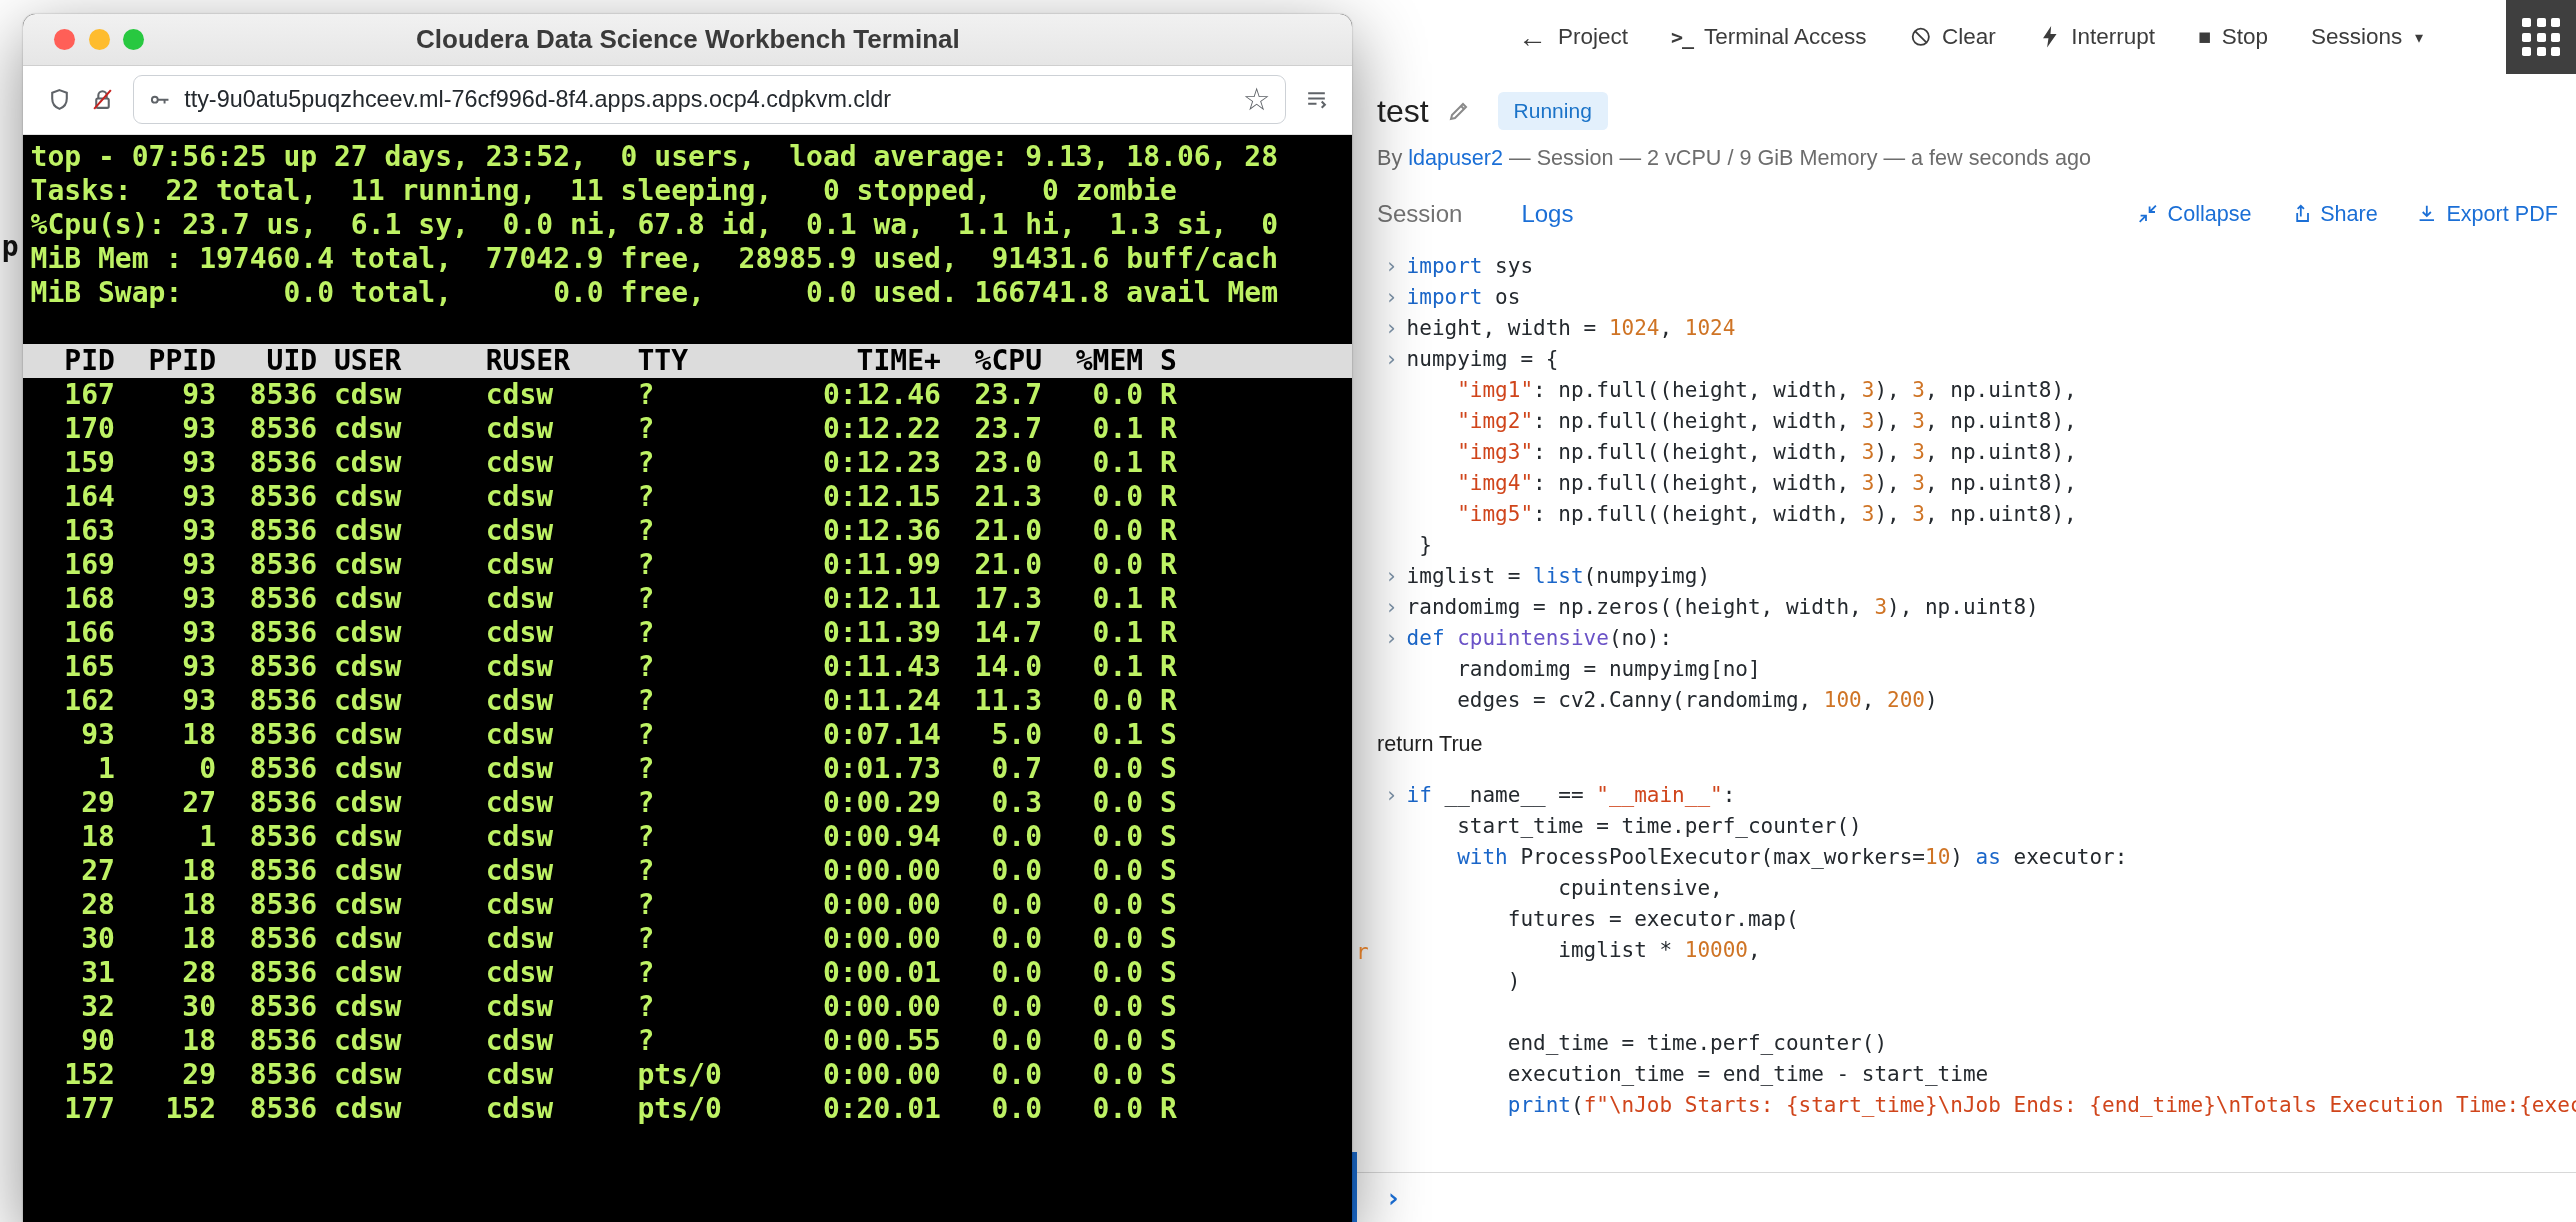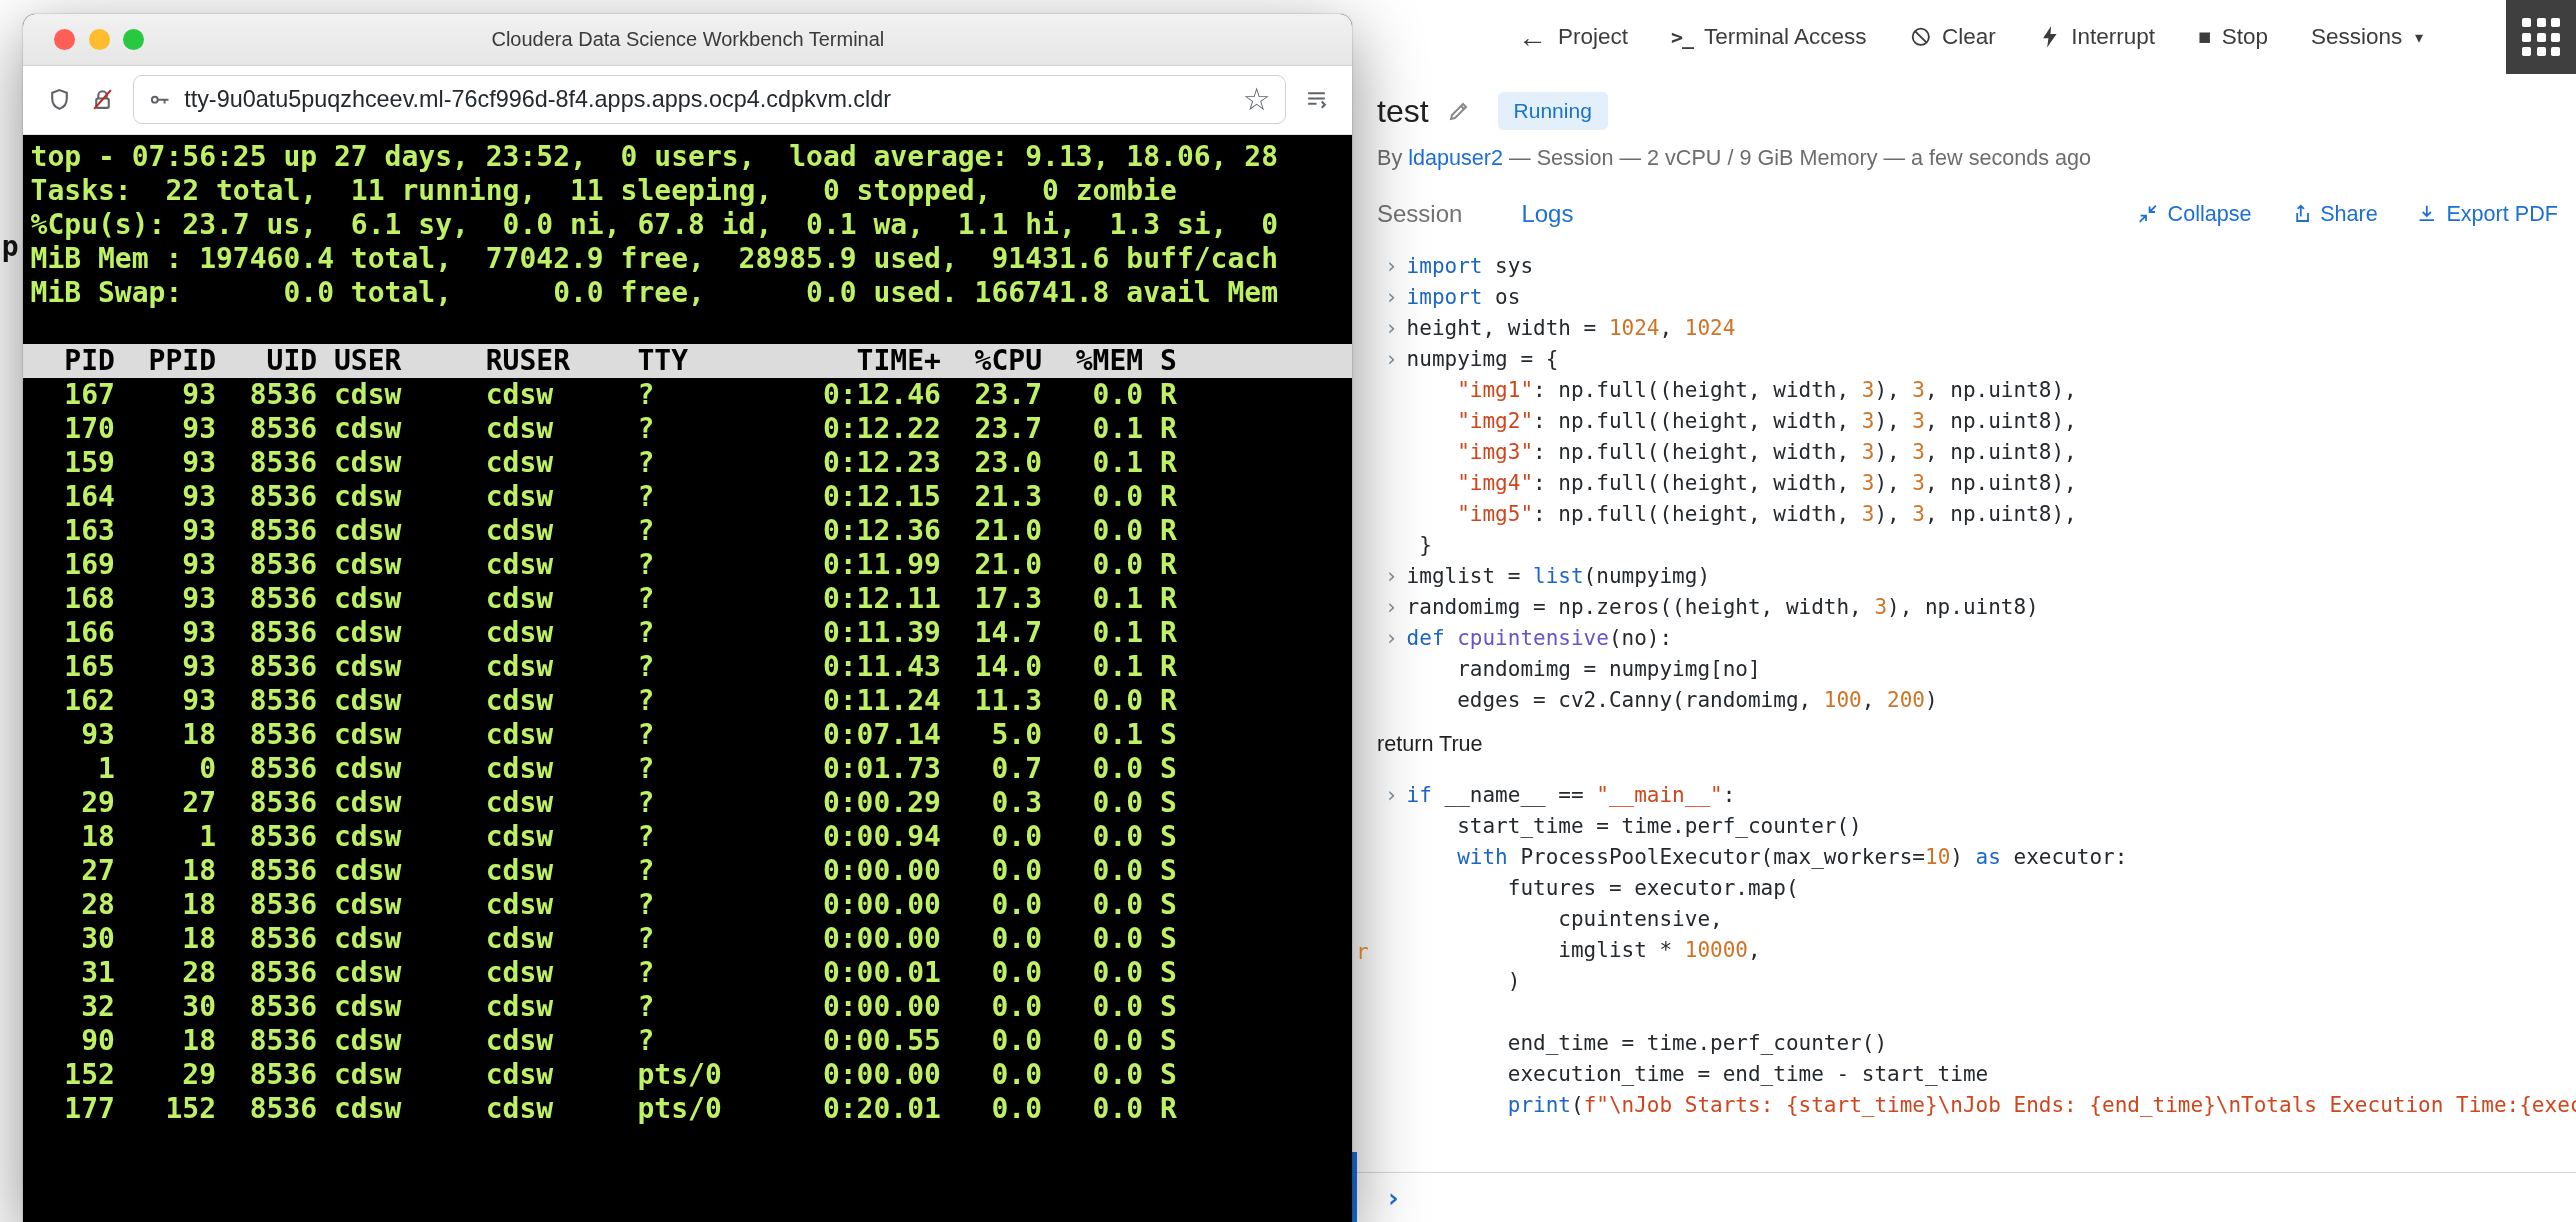--- a/index.html
+++ b/index.html
@@ -50,21 +50,21 @@
 
   
   .mac-window{position:absolute;left:23.4px;top:13.5px;width:1329px;height:1209px;border-radius:12.6px 12.6px 0 0;overflow:hidden;
     box-shadow:0 21.6px 72px rgba(0,0,0,.45),0 0 1.8px rgba(0,0,0,.35);background:#000;display:flex;flex-direction:column;z-index:5;}
   .titlebar{position:relative;height:52px;background:linear-gradient(#f1f1f1,#e6e6e6);border-bottom:0.9px solid #cfcfcf;display:flex;align-items:center;justify-content:center;flex:0 0 auto;}
   .lights{position:absolute;left:31px;top:0;height:100%;display:flex;align-items:center;gap:13.5px;}
   .light{width:21px;height:21px;border-radius:50%;cursor:pointer;}
   .light.red{background:#ff5f57;}
   .light.yellow{background:#febc2e;}
   .light.green{background:#28c840;}
-  .win-title{font-size:20px;font-weight:normal;color:#3a3a3a;}
+  .win-title{font-size:26px;font-weight:bold;color:#3a3a3a;}
   .urlbar{height:69px;background:#fff;border-bottom:0.9px solid #e2e2e2;display:flex;align-items:center;padding:0 23.4px;gap:18px;flex:0 0 auto;}
   .urlbar svg{flex:0 0 auto;}
   .url-pill{flex:1;height:49px;border:1.8px solid #cdd1d6;border-radius:9px;display:flex;align-items:center;padding:0 14.4px;gap:12.6px;background:#fff;}
   .url-text{flex:1;font-size:23.4px;color:#24292e;white-space:nowrap;overflow:hidden;}
   .star{font-size:31px;color:#5f6368;line-height:1;cursor:pointer;}
   .terminal{flex:1;background:#000;padding-top:5.4px;overflow:hidden;cursor:text;}
   .tline{white-space:pre;font-family:"DejaVu Sans Mono",monospace;font-weight:bold;font-size:28px;line-height:34px;color:#bef264;padding-left:7.2px;}
   .thead{background:#dcdcdc;color:#000;}
 
   .stray{position:absolute;z-index:6;}
@@ -179,22 +179,22 @@
         <div class="code-line"><span class="chev">›</span><span class="cbody"><span class="tok-t">randomimg = np.zeros((height, width, </span><span class="tok-n">3</span><span class="tok-t">), np.uint8)</span></span></div>
         <div class="code-line"><span class="chev">›</span><span class="cbody"><span class="tok-k">def</span><span class="tok-t"> </span><span class="tok-f">cpuintensive</span><span class="tok-t">(no):</span></span></div>
         <div class="code-line"><span class="chev"> </span><span class="cbody">    <span class="tok-t">randomimg = numpyimg[no]</span></span></div>
         <div class="code-line"><span class="chev"> </span><span class="cbody">    <span class="tok-t">edges = cv2.Canny(randomimg, </span><span class="tok-n">100</span><span class="tok-t">, </span><span class="tok-n">200</span><span class="tok-t">)</span></span></div>
       </div>
     <div class="output-line">return True</div>
     <div>
         <div class="code-line"><span class="chev">›</span><span class="cbody"><span class="tok-k">if</span><span class="tok-t"> __name__ == </span><span class="tok-s">"__main__"</span><span class="tok-t">:</span></span></div>
         <div class="code-line"><span class="chev"> </span><span class="cbody">    <span class="tok-t">start_time = time.perf_counter()</span></span></div>
         <div class="code-line"><span class="chev"> </span><span class="cbody">    <span class="tok-k">with</span><span class="tok-t"> ProcessPoolExecutor(max_workers=</span><span class="tok-n">10</span><span class="tok-t">) </span><span class="tok-k">as</span><span class="tok-t"> executor:</span></span></div>
+        <div class="code-line"><span class="chev"> </span><span class="cbody">            <span class="tok-t">cpuintensive,</span></span></div>
         <div class="code-line"><span class="chev"> </span><span class="cbody">        <span class="tok-t">futures = executor.map(</span></span></div>
-        <div class="code-line"><span class="chev"> </span><span class="cbody">            <span class="tok-t">cpuintensive,</span></span></div>
         <div class="code-line"><span class="chev"> </span><span class="cbody">            <span class="tok-t">imglist * </span><span class="tok-n">10000</span><span class="tok-t">,</span></span></div>
         <div class="code-line"><span class="chev"> </span><span class="cbody">        <span class="tok-t">)</span></span></div>
         <div class="code-line"><span class="chev"> </span><span class="cbody"> </span></div>
         <div class="code-line"><span class="chev"> </span><span class="cbody">        <span class="tok-t">end_time = time.perf_counter()</span></span></div>
         <div class="code-line"><span class="chev"> </span><span class="cbody">        <span class="tok-t">execution_time = end_time - start_time</span></span></div>
         <div class="code-line"><span class="chev"> </span><span class="cbody">        <span class="tok-k">print</span><span class="tok-t">(</span><span class="tok-s">f"\nJob Starts: {start_time}\nJob Ends: {end_time}\nTotals Execution Time:{execut</span></span></div>
       </div>
   </div>
 
   <div class="input-bar">

